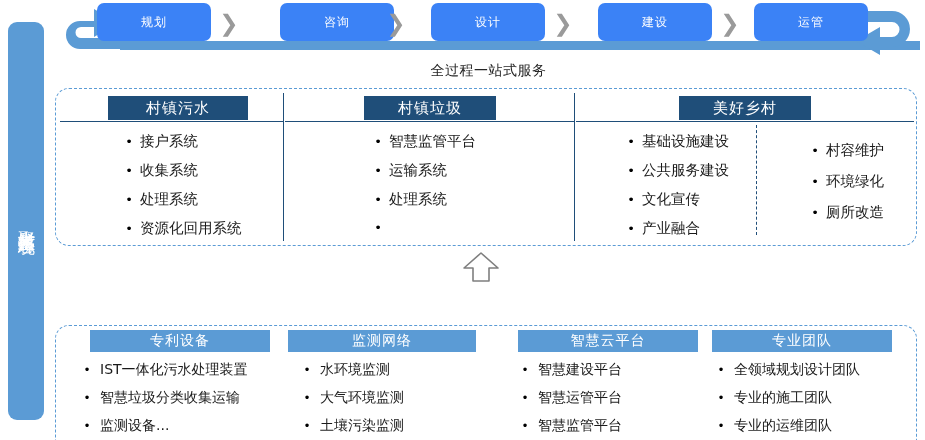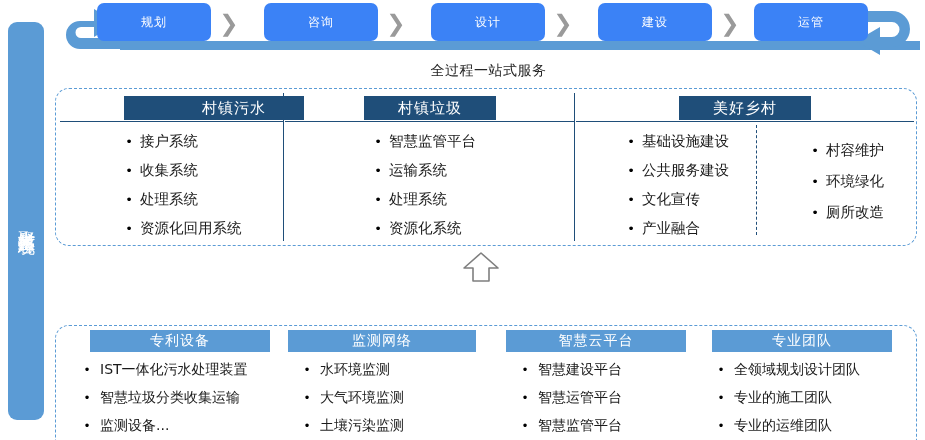--- a/index.html
+++ b/index.html
@@ -102,21 +102,21 @@
   <svg id="loop-right" viewBox="0 0 66 52">
     <path d="M0 8 H40 A18 18 0 0 1 40 44 H28 V52 L4 38 L28 24 V34 H40 A7 7 0 0 0 40 19 H0 Z" fill="#5B9BD5"></path>
   </svg>
 
   <div class="stage" style="left:45px;">
       <span>规划</span>
     </div>
   <div class="chev" style="left:166px;">
       <span>❯</span>
     </div>
-  <div class="stage" style="left:212px;text-align:center;">
+  <div class="stage" style="left:228px;text-align:center;">
       <span>咨询</span>
     </div>
   <div class="chev" style="left:333px;">
       <span>❯</span>
     </div>
   <div class="stage" style="left:379px;">
       <span>设计</span>
     </div>
   <div class="chev" style="left:500px;">
       <span>❯</span>
@@ -139,21 +139,21 @@
   <div class="vdiv" style="left:227px;"></div>
   <div class="vdiv" style="left:518px;"></div>
 
   <div style="position:absolute;left:700px;top:36px;bottom:10px;border-left:1.4px dashed #1F4E79;"></div>
 
   <div class="hdiv" style="left:4px;width:223px;top:32px;"></div>
   <div class="hdiv" style="left:229px;width:289px;top:32px;"></div>
   <div class="hdiv" style="left:520px;width:338px;top:32px;"></div>
 
   <div class="mid-col" style="left:4px;width:223px;">
-    <div class="mid-head" style="left:64px;width:140px;padding-left:40px;">村镇污水</div>
+    <div class="mid-head" style="left:48px;width:140px;">村镇污水</div>
     <div class="mid-list" style="padding-left:58px;">
       <div class="li">
           <span class="dot">•</span>
           <span class="txt">接户系统</span>
         </div>
       <div class="li">
           <span class="dot">•</span>
           <span class="txt">收集系统</span>
         </div>
       <div class="li">
@@ -177,21 +177,20 @@
       <div class="li">
           <span class="dot">•</span>
           <span class="txt">运输系统</span>
         </div>
       <div class="li">
           <span class="dot">•</span>
           <span class="txt">处理系统</span>
         </div>
       <div class="li">
           <span class="dot">•</span>
-          <span class="txt">资源化系统</span>
         </div>
     </div>
   </div>
 
   <div class="mid-col" style="left:520px;width:338px;">
     <div class="mid-head" style="left:103px;width:132px;">美好乡村</div>
 
     <div class="mid-list" style="left:0;width:180px;padding-left:44px;">
       <div class="li">
           <span class="dot">•</span>
@@ -268,21 +267,21 @@
           <span class="txt">土壤污染监测</span>
         </div>
       <div class="bli">
           <span class="dot">•</span>
           <span class="txt">卫星遥感监测</span>
         </div>
     </div>
   </div>
 
   <div class="bot-col" style="left:434px;width:212px;">
-    <div class="bot-head" style="left:16px;width:180px;">智慧云平台</div>
+    <div class="bot-head" style="left:28px;width:180px;">智慧云平台</div>
     <div class="bot-list" style="padding-left:22px;">
       <div class="bli">
           <span class="dot">•</span>
           <span class="txt">智慧建设平台</span>
         </div>
       <div class="bli">
           <span class="dot">•</span>
           <span class="txt">智慧运管平台</span>
         </div>
       <div class="bli">

